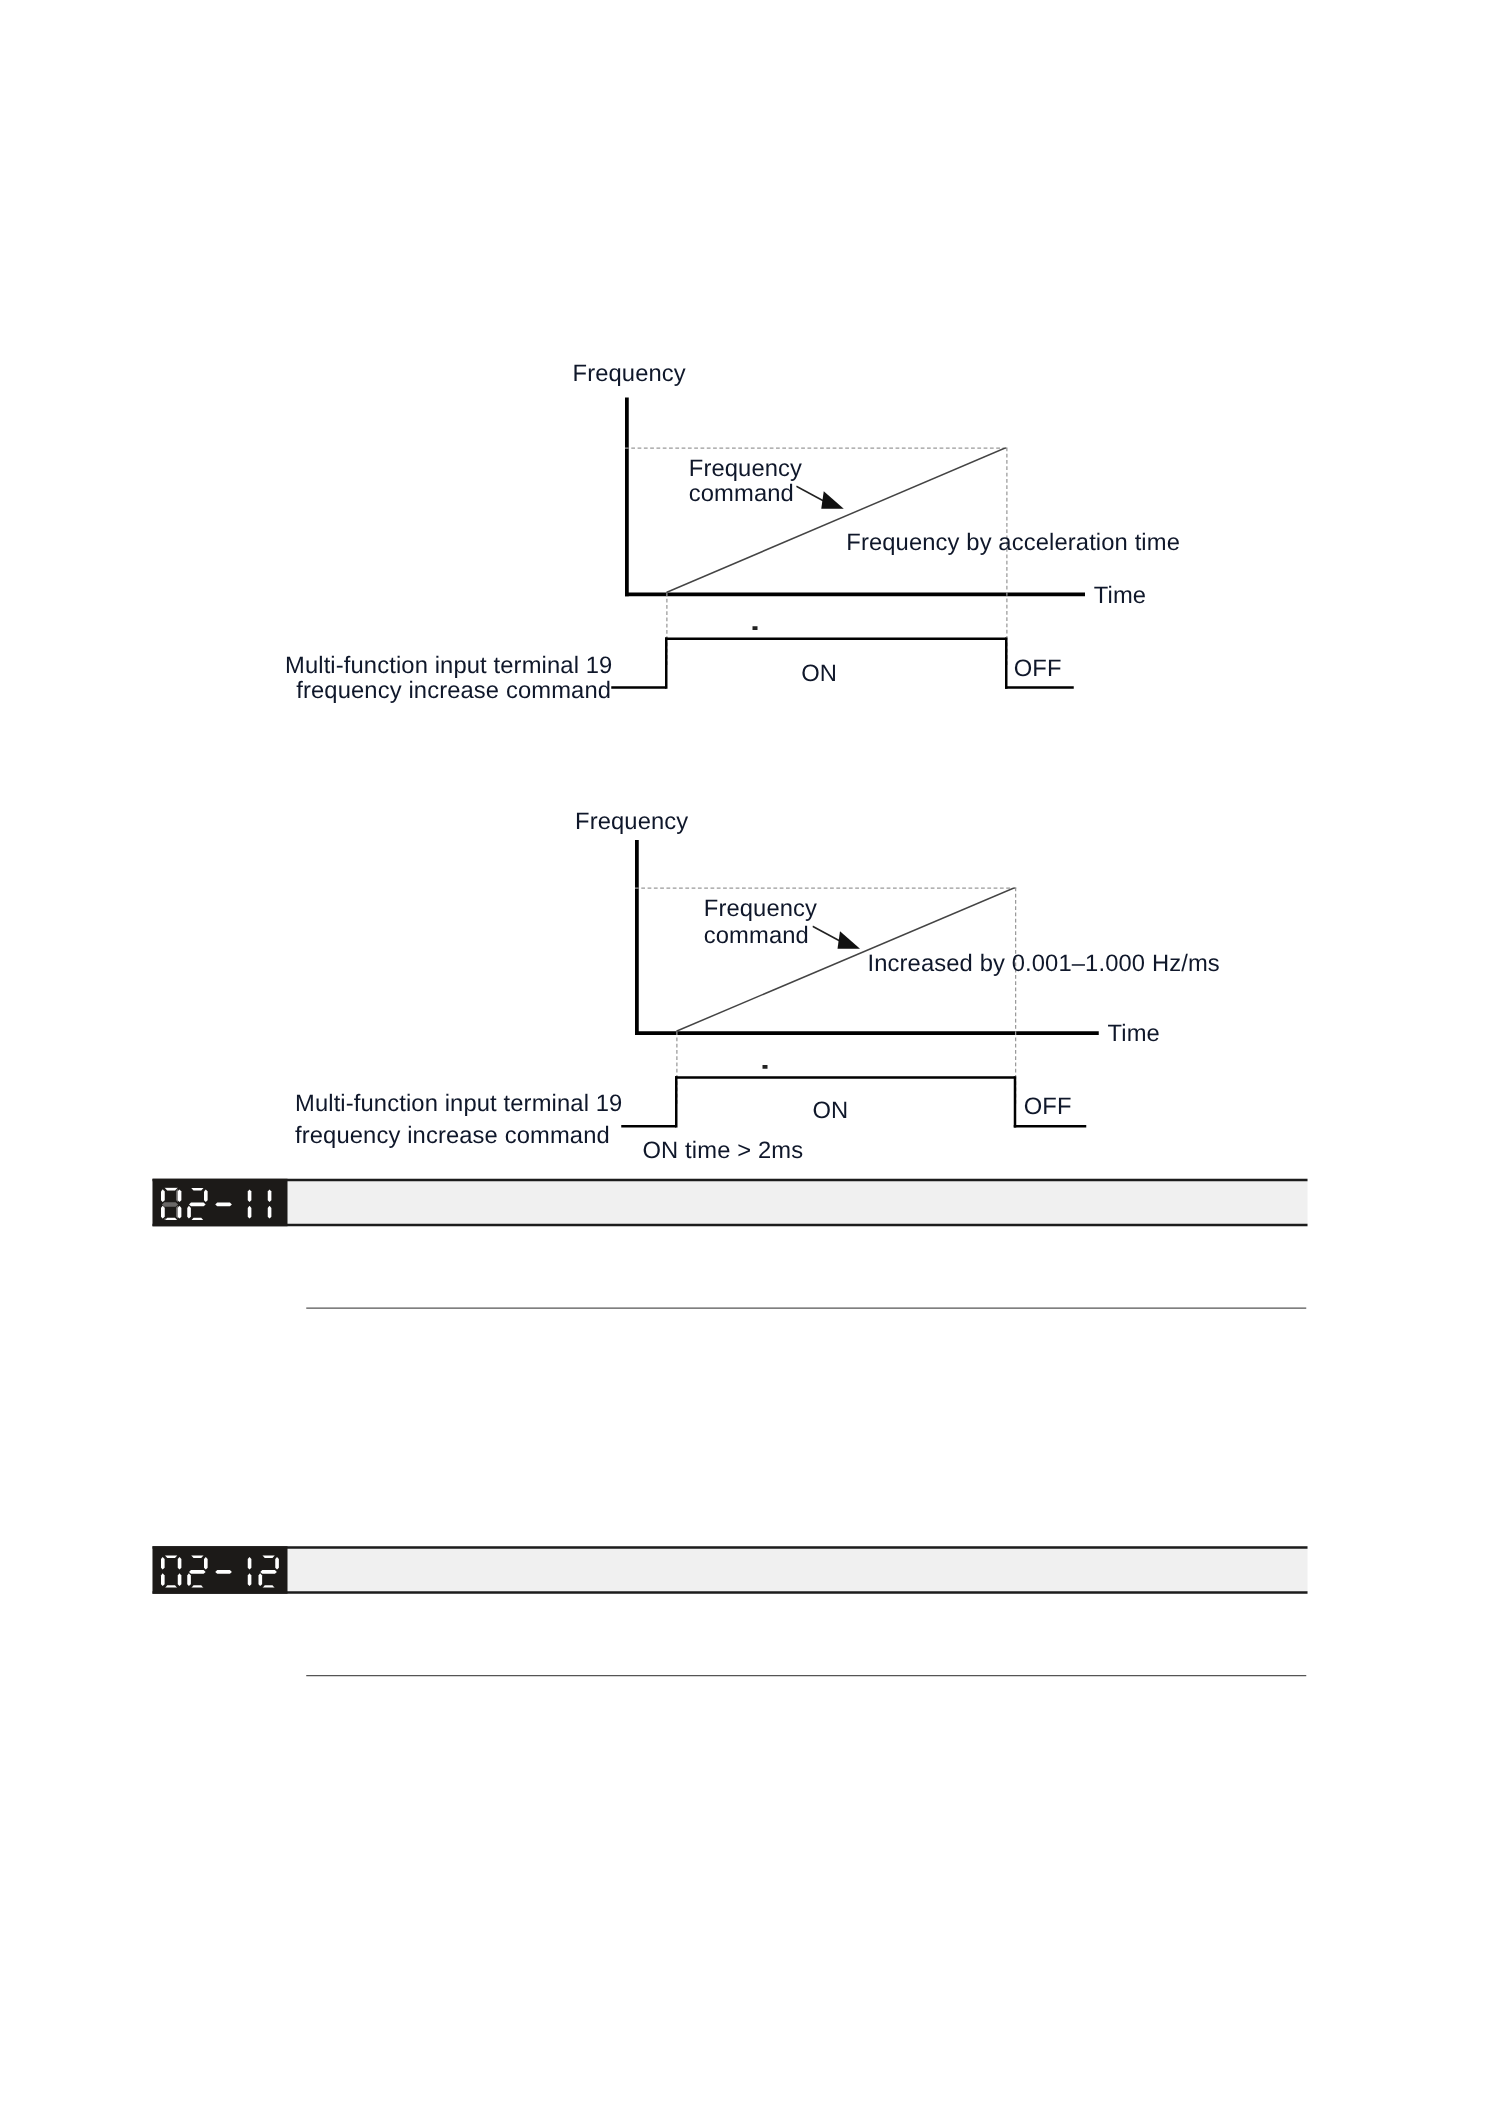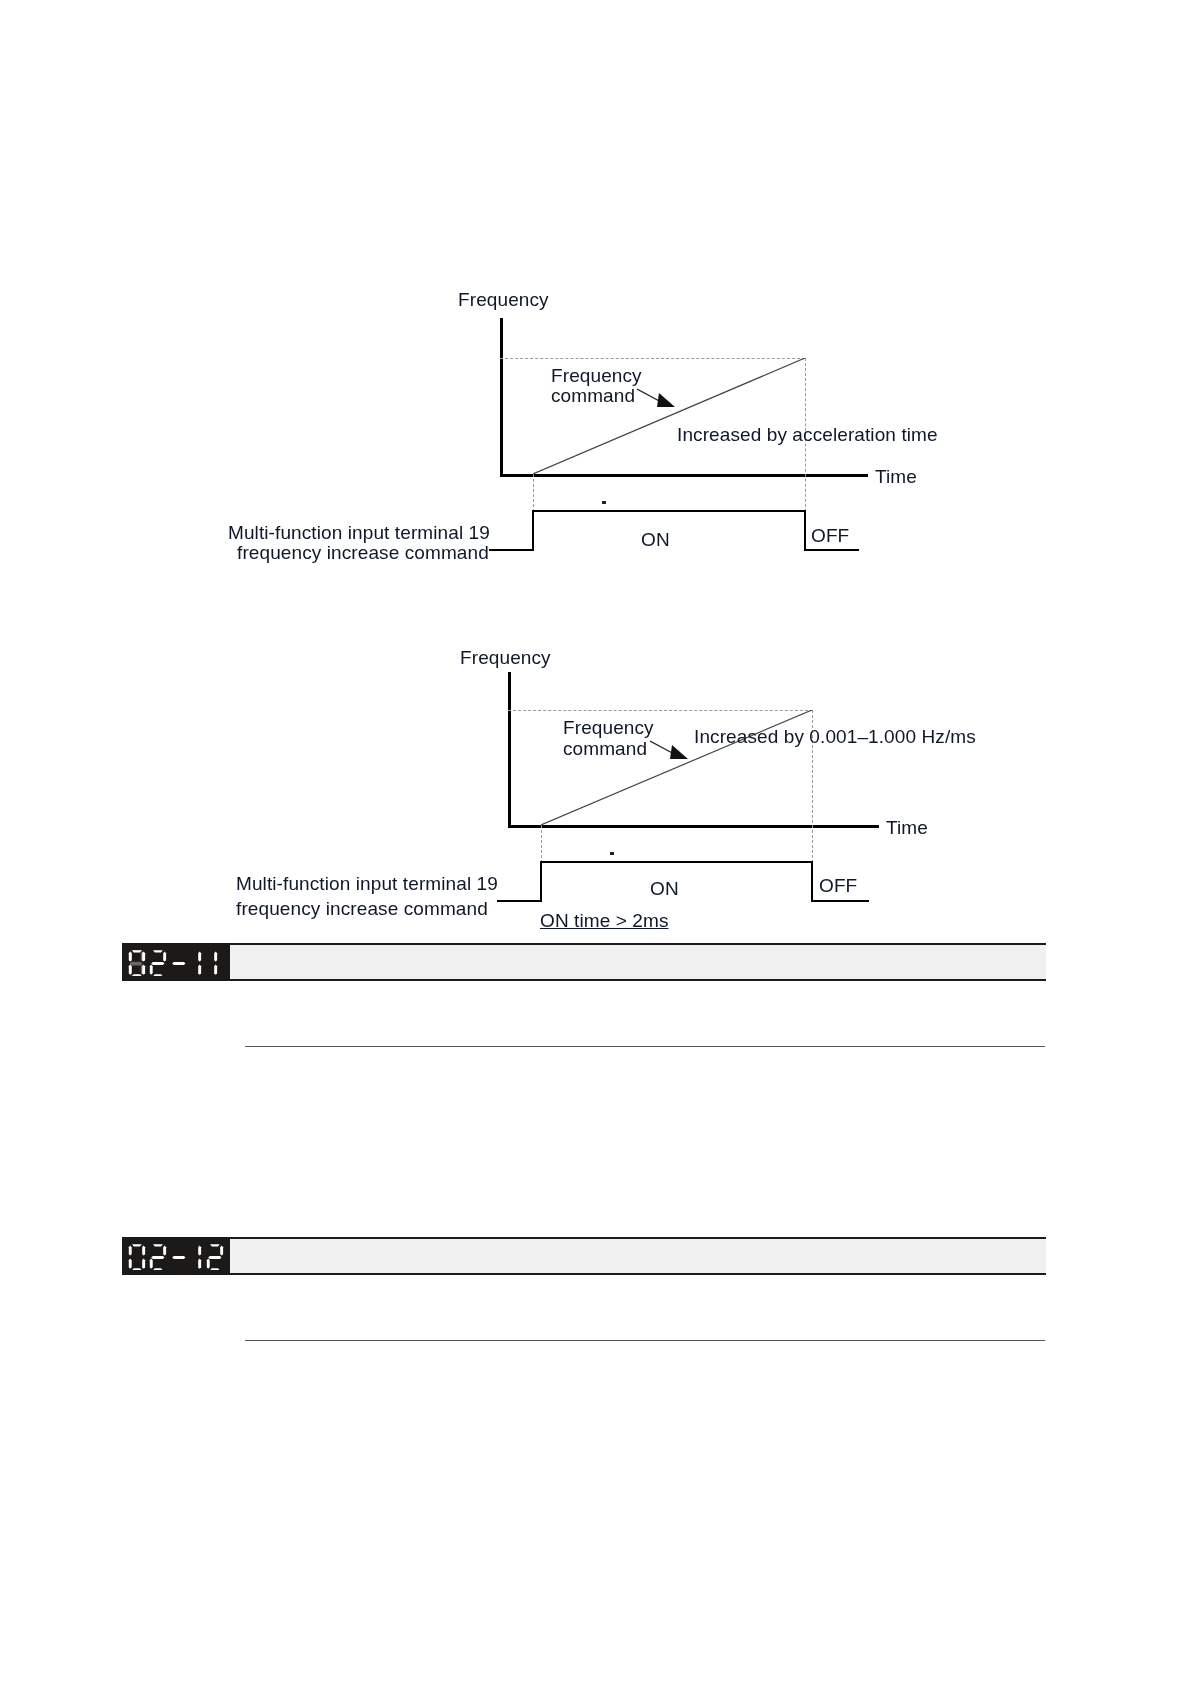--- a/index.html
+++ b/index.html
@@ -152,21 +152,21 @@
     <div class="label" style="left:551px; top:363px;">Frequency</div>
     <div class="label" style="left:551px; top:383px;">command</div>
 
     <div class="arrow" style="left:637px; top:385px;">
       <svg width="46" height="28" viewBox="0 0 46 28">
         <line x1="0" y1="4" x2="26" y2="18" stroke="#222" stroke-width="1.3"></line>
         <polygon points="22,8 38,22 20,22" fill="#111"></polygon>
       </svg>
     </div>
 
-    <div class="label" style="left:677px; top:422px;">Increased by acceleration time</div>
+    <div class="label" style="left:677px; top:422px;">Frequency by acceleration time</div>
 
     <div class="solid-v" style="left:532px; top:510px; height:41px;"></div>
     <div class="solid-h" style="left:532px; top:510px; width:273px;"></div>
     <div class="solid-v" style="left:804px; top:510px; height:41px;"></div>
     <div class="solid-h" style="left:804px; top:549px; width:55px;"></div>
     <div class="solid-h" style="left:489px; top:549px; width:44px;"></div>
 
     <div class="tiny-dot" style="left:602px; top:501px;"></div>
 
     <div class="label" style="left:641px; top:527px;">ON</div>
@@ -200,37 +200,37 @@
     <div class="label" style="left:563px; top:715px;">Frequency</div>
     <div class="label" style="left:563px; top:736px;">command</div>
 
     <div class="arrow" style="left:650px; top:737px;">
       <svg width="46" height="28" viewBox="0 0 46 28">
         <line x1="0" y1="4" x2="26" y2="18" stroke="#222" stroke-width="1.3"></line>
         <polygon points="22,8 38,22 20,22" fill="#111"></polygon>
       </svg>
     </div>
 
-    <div class="label" style="left:694px; top:724px;">Increased by 0.001–1.000 Hz/ms</div>
+    <div class="label" style="left:694px; top:759px;">Increased by 0.001–1.000 Hz/ms</div>
 
     <div class="solid-v" style="left:540px; top:861px; height:41px;"></div>
     <div class="solid-h" style="left:540px; top:861px; width:272px;"></div>
     <div class="solid-v" style="left:811px; top:861px; height:41px;"></div>
     <div class="solid-h" style="left:811px; top:900px; width:58px;"></div>
     <div class="solid-h" style="left:497px; top:900px; width:44px;"></div>
 
     <div class="tiny-dot" style="left:610px; top:852px;"></div>
 
     <div class="label" style="left:650px; top:876px;">ON</div>
     <div class="label" style="left:819px; top:873px;">OFF</div>
 
     <div class="label" style="left:236px; top:871px;">Multi-function input terminal 19</div>
     <div class="label" style="left:236px; top:896px;">frequency increase command</div>
 
-    <div class="label" style="left:540px; top:908px;text-decoration:underline;">ON time &gt; 2ms</div>
+    <div class="label" style="left:514px; top:908px;">ON time &gt; 2ms</div>
   </div>
 
   <div class="param-row" style="top:943px;">
     <div class="bar-bg"></div>
     <div class="code-box">
       <span class="seg">
         <svg width="96" height="28" viewBox="0 0 96 28" aria-hidden="true">
           <g fill="#ffffff">
 
             <g transform="translate(1,2)">

